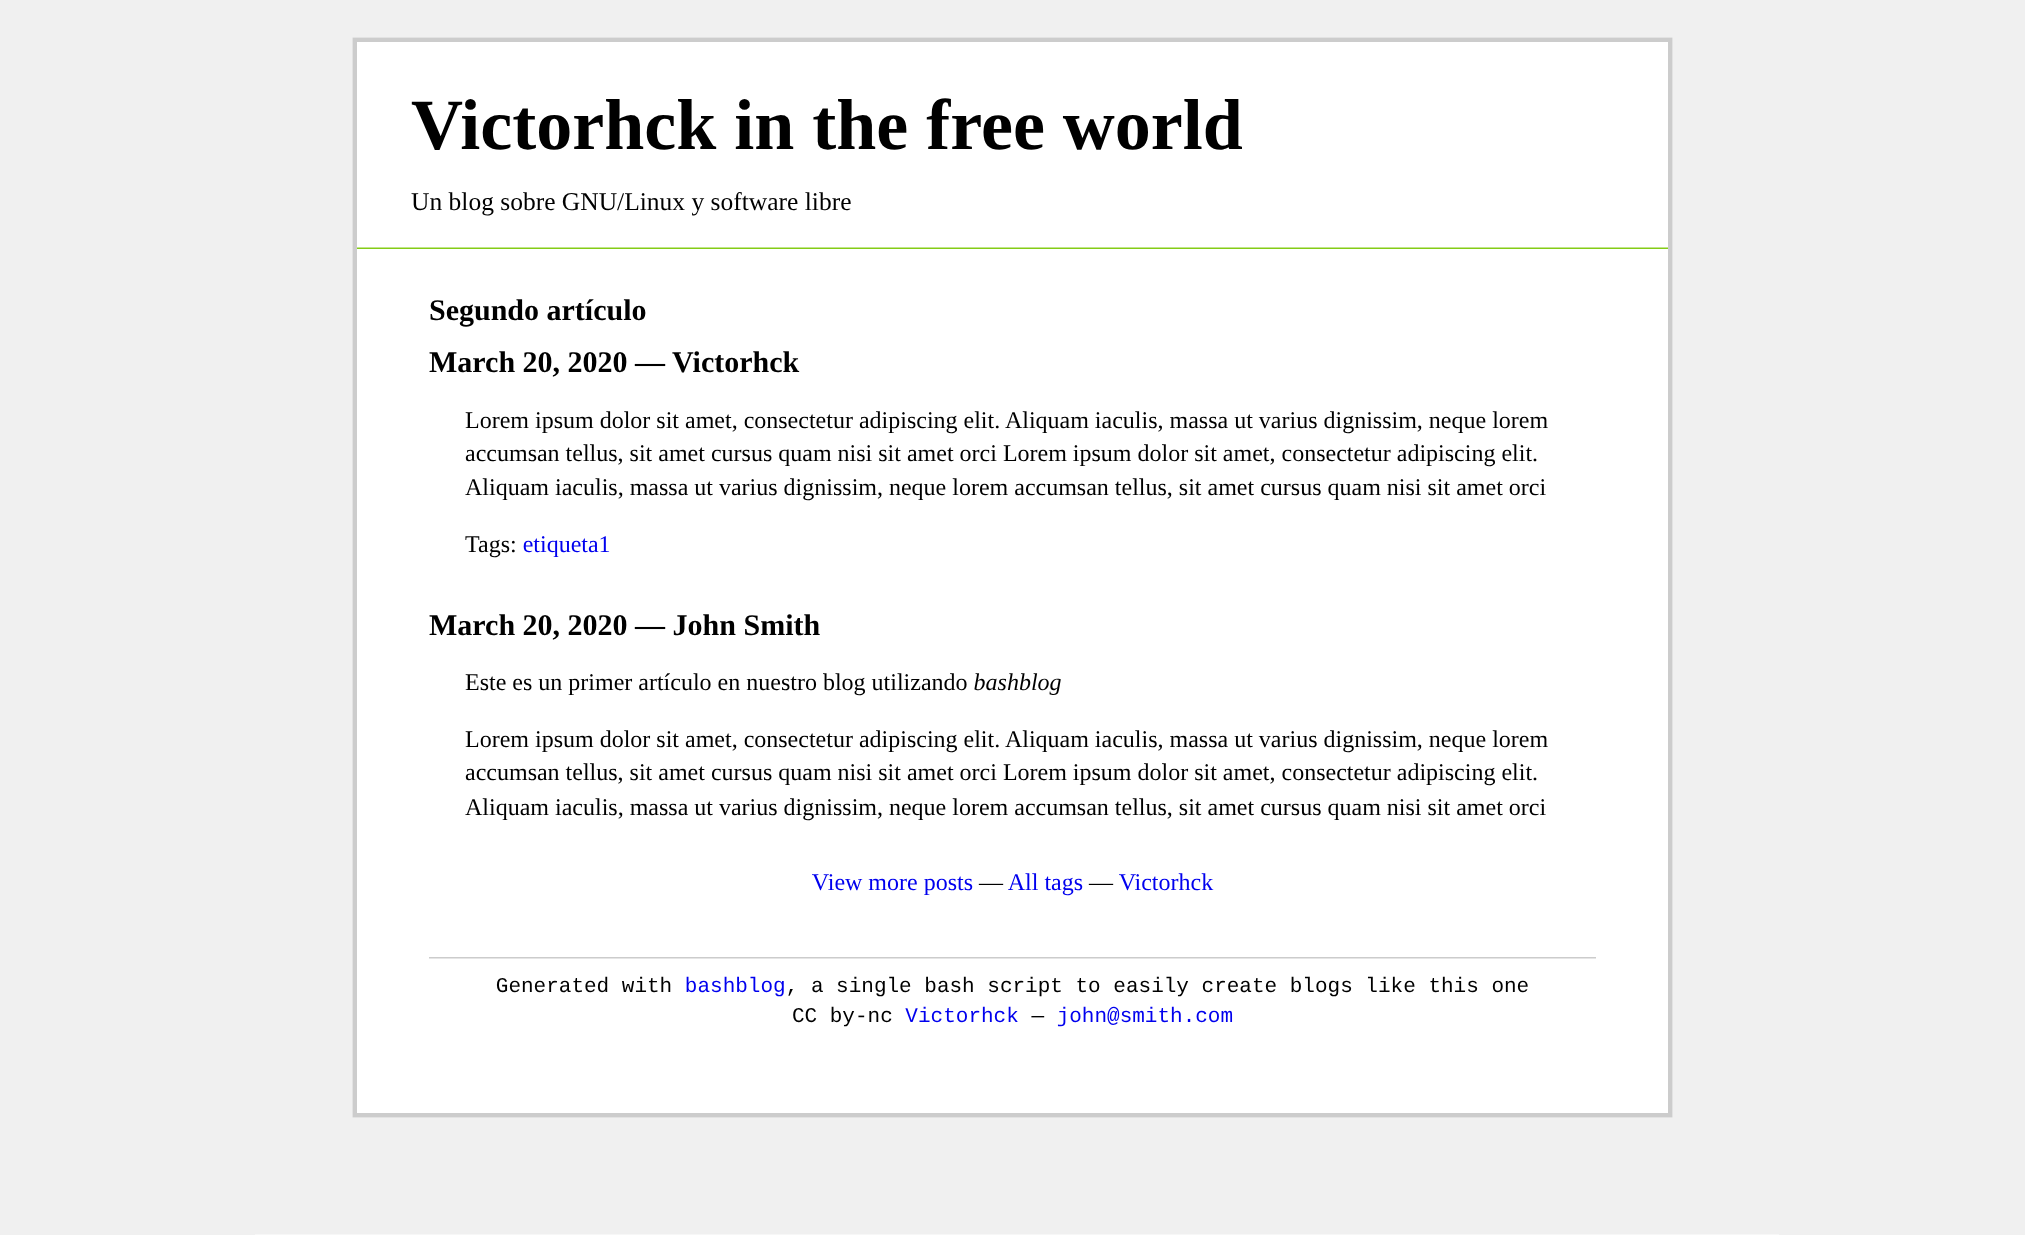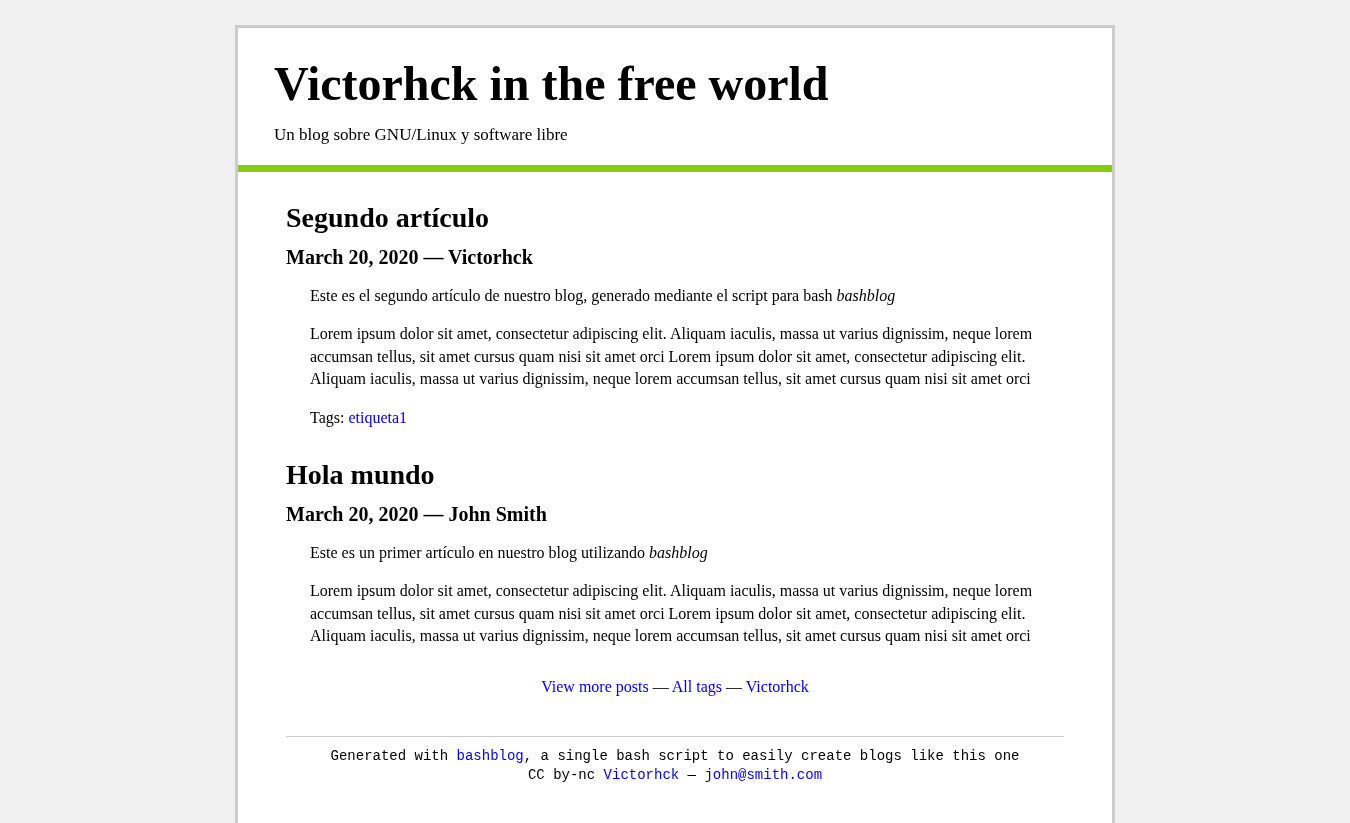--- a/index.html
+++ b/index.html
@@ -14,40 +14,40 @@
       justify-content: center;
       padding: 25px 0;
     }
     .page-wrapper {
       width: 880px;
       background: #fff;
       border: 3px solid #ccc;
     }
     header {
       padding: 28px 36px 20px 36px;
-      border-bottom: 7px solid #84cc16;
+      border-bottom: 1px solid #84cc16;
     }
     h1.site-title {
       font-size: 48px;
       font-weight: bold;
       color: #000;
       margin-bottom: 14px;
     }
     .site-subtitle {
       font-size: 17px;
       color: #000;
     }
     main {
       padding: 30px 48px 30px 48px;
     }
     article {
       margin-bottom: 30px;
     }
     h3.post-title {
-      font-size: 28px;
+      font-size: 20px;
       font-weight: bold;
       margin-bottom: 12px;
     }
     .post-meta {
       font-size: 20px;
       color: #000000;
       margin-bottom: 16px;
       font-weight: bold;
     }
     .post-body {
@@ -94,34 +94,28 @@
   </header>
 
   <main>
 
     <article>
       <h3 class="post-title">
         <a style="color:#000;">Segundo artículo</a>
       </h3>
       <div class="post-meta">March 20, 2020 — Victorhck</div>
       <div class="post-body">
-        <p>
-          <span>Este es el segundo artículo de nuestro blog, generado mediante el script para bash </span><em>bashblog</em>
-        </p>
         <p>Lorem ipsum dolor sit amet, consectetur adipiscing elit. Aliquam iaculis, massa ut varius dignissim, neque lorem accumsan tellus, sit amet cursus quam nisi sit amet orci Lorem ipsum dolor sit amet, consectetur adipiscing elit. Aliquam iaculis, massa ut varius dignissim, neque lorem accumsan tellus, sit amet cursus quam nisi sit amet orci</p>
         <p>
           <span>Tags: </span><a>etiqueta1</a>
         </p>
       </div>
     </article>
 
     <article>
-      <h3 class="post-title">
-        <a style="color:#000;">Hola mundo</a>
-      </h3>
       <div class="post-meta">March 20, 2020 — John Smith</div>
       <div class="post-body">
         <p>
           <span>Este es un primer artículo en nuestro blog utilizando </span><em>bashblog</em>
         </p>
         <p>Lorem ipsum dolor sit amet, consectetur adipiscing elit. Aliquam iaculis, massa ut varius dignissim, neque lorem accumsan tellus, sit amet cursus quam nisi sit amet orci Lorem ipsum dolor sit amet, consectetur adipiscing elit. Aliquam iaculis, massa ut varius dignissim, neque lorem accumsan tellus, sit amet cursus quam nisi sit amet orci</p>
       </div>
     </article>
 
     <div class="nav-links">

